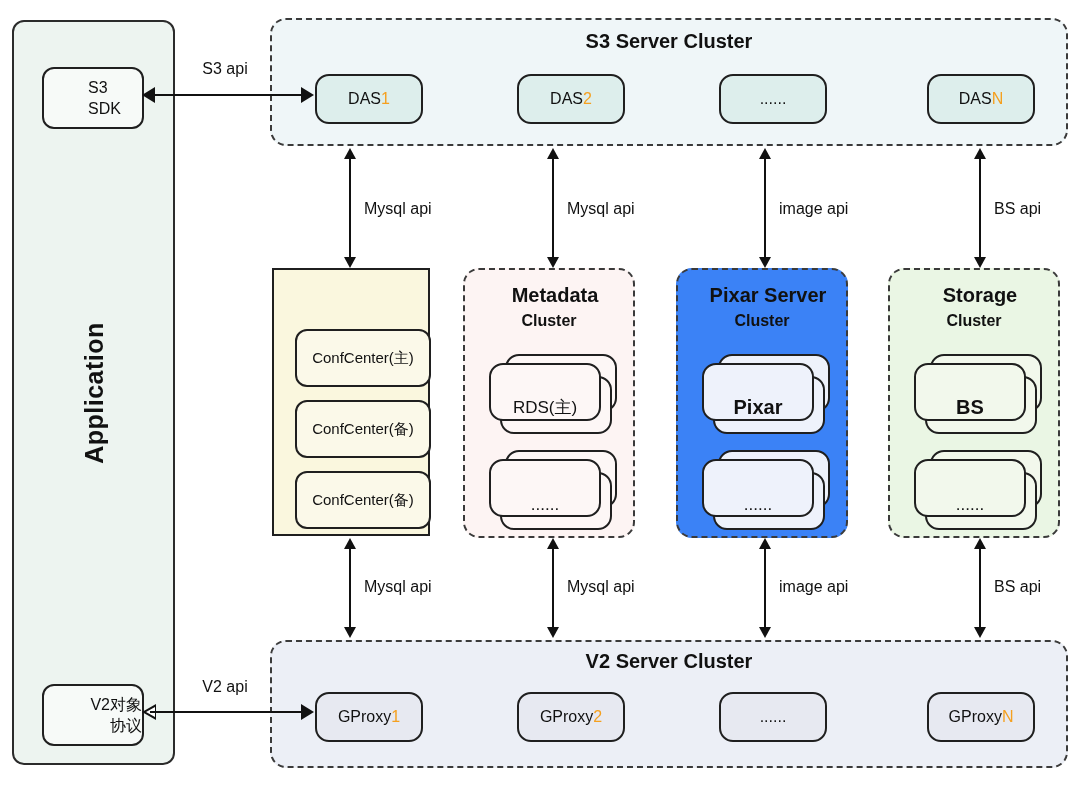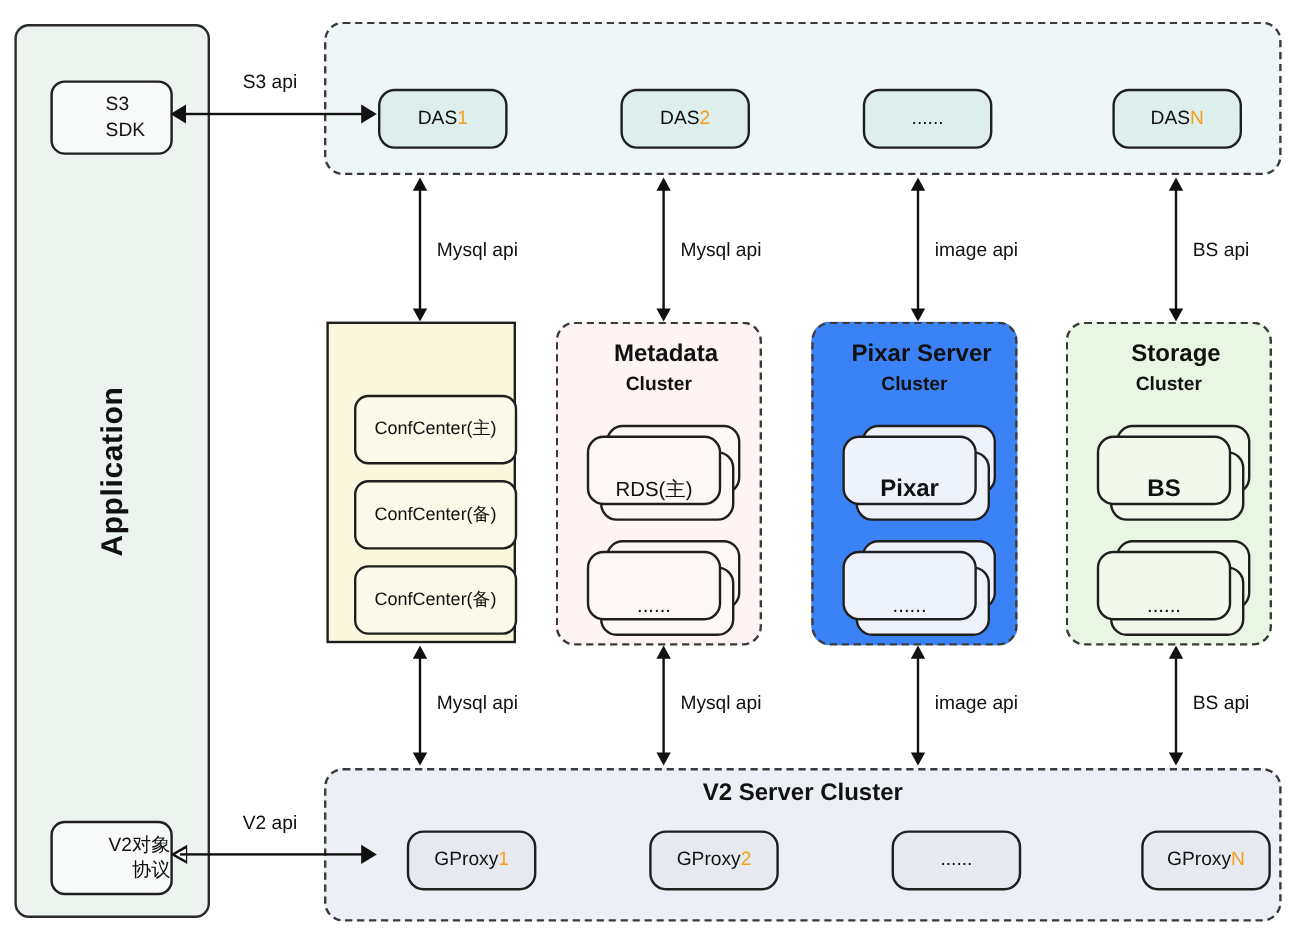--- a/index.html
+++ b/index.html
@@ -22,21 +22,21 @@
             border:2px solid #1f1f1f;border-radius:12px;box-sizing:border-box;
             display:flex;flex-direction:column;align-items:center;justify-content:center;
             font-size:16px;line-height:21px;}
 
   
   .s3-cluster{left:270px;top:18px;width:798px;height:128px;background:#eff6f8;}
   .v2-cluster{left:270px;top:640px;width:798px;height:128px;background:#eceff6;}
   .s3-cluster .cluster-title{top:10px;}
   .v2-cluster .cluster-title{top:8px;}
   .row-node{top:54px;width:108px;height:50px;}
-  .v2-cluster .row-node{top:50px;margin-left:24px;}
+  .v2-cluster .row-node{top:50px;}
   .s3-cluster .row-node{background:#ddeeec;}
   .v2-cluster .row-node{background:#e7e9f1;}
 
   
   .mid{top:268px;height:270px;}
   .config-box{position:absolute;left:272px;top:268px;width:158px;height:268px;background:#faf7de;
               border:2px solid #1f1f1f;box-sizing:border-box;}
   .config-title{position:absolute;left:0;right:0;top:14px;text-align:center;font-weight:bold;font-size:22px;}
   .conf-node{position:absolute;left:21px;width:136px;height:58px;background:#fbf9e9;
              border:2px solid #1f1f1f;border-radius:12px;box-sizing:border-box;
@@ -90,20 +90,21 @@
     <div class="app-node" style="top:45px;padding-left:44px;">
       <span>S3 SDK</span>
     </div>
     <div class="app-node" style="top:662px;align-items:flex-end;">
       <span>V2对象</span>
       <span>协议</span>
     </div>
   </div>
 
   <div class="cluster s3-cluster">
+    <div class="cluster-title">S3 Server Cluster</div>
     <div class="node row-node" style="left:43px;">
       <span>DAS</span>
         <span class="suffix">1</span>
     </div>
     <div class="node row-node" style="left:245px;">
       <span>DAS</span>
         <span class="suffix">2</span>
     </div>
     <div class="node row-node" style="left:447px;">
       <span>......</span>

